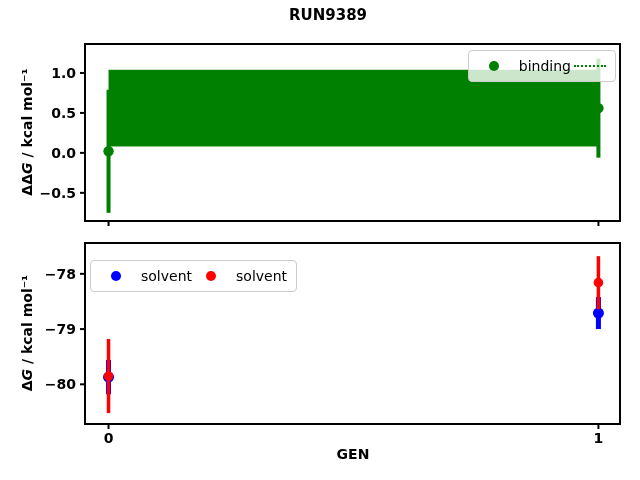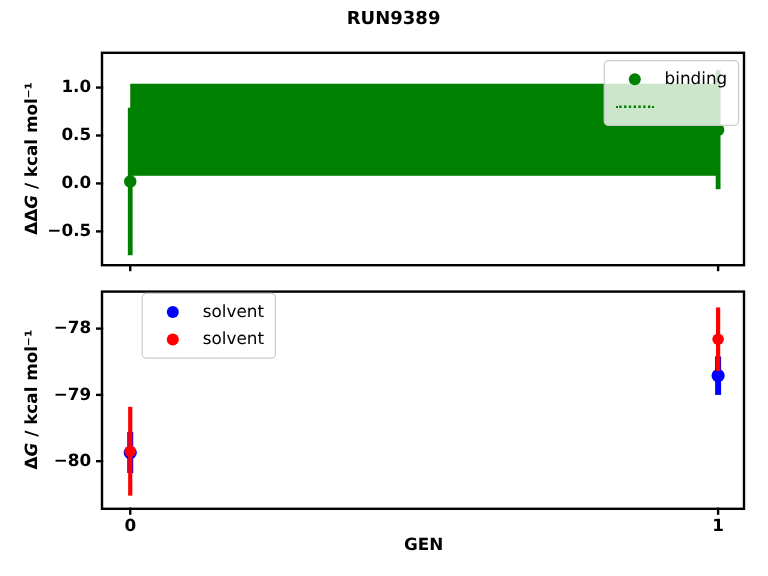--- a/index.html
+++ b/index.html
@@ -13,23 +13,23 @@
   svg.plot{position:absolute;left:0;top:0;width:100%;height:100%;overflow:visible;display:block;}
   svg.plot text{font-family:"DejaVu Sans",sans-serif;font-size:14px;font-weight:bold;fill:#000;}
   .ylabel{position:absolute;transform:translate(-50%,-50%) rotate(-90deg);
           white-space:nowrap;font-size:14px;font-weight:bold;}
   #ylabel0{left:27px;top:132px;}
   #ylabel1{left:27px;top:333px;}
   .ylabel .math{font-style:italic;}
   .xlabel{position:absolute;left:353px;top:446px;transform:translateX(-50%);
           font-size:14px;font-weight:bold;}
   .legend{position:absolute;background:rgba(255,255,255,0.8);border:1px solid #cccccc;
-          border-radius:4px;padding:5px 9px;display:flex;flex-direction:column;gap:3px;z-index:2;}
+          border-radius:4px;padding:5px 9px;display:flex;flex-direction:row;gap:3px;z-index:2;}
   .legend.upper-right{top:5px;right:3px;}
-  .legend.upper-left{top:0;left:4px;margin-left:28px;}
+  .legend.upper-left{top:16px;left:4px;}
   .lg-row{display:flex;align-items:center;gap:9px;height:20px;font-size:14px;white-space:nowrap;}
   .lg-marker{width:32px;display:flex;justify-content:center;align-items:center;flex:0 0 32px;}
   .lg-dot{width:10px;height:10px;border-radius:50%;display:inline-block;}
   .lg-dotline{width:32px;height:0;border-top:2px dotted #008000;display:inline-block;}
 </style>
 </head>
 <body>
 
 <div class="figure">
 

